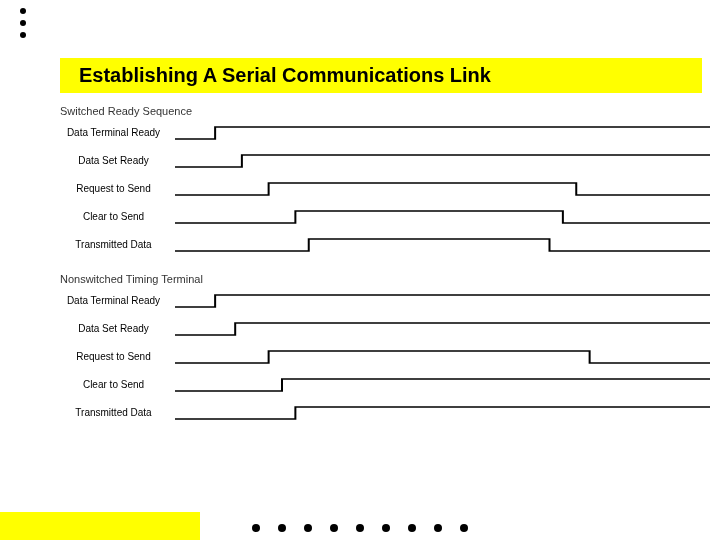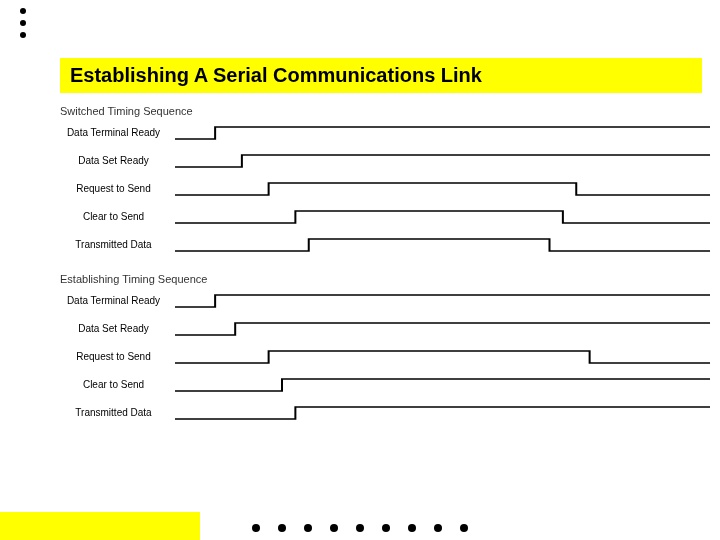--- a/index.html
+++ b/index.html
@@ -35,21 +35,21 @@
       border-radius: 50%;
     }
 
     
     .title-bar {
       position: absolute;
       top: 58px;
       left: 60px;
       right: 18px;
       background: #ffff00;
-      padding: 6px 10px;
+      padding: 6px 19px;
     }
     .title-text {
       font-size: 20px;
       font-weight: bold;
       color: #000;
     }
 
     
     .diagram-area {
       position: absolute;
@@ -134,21 +134,21 @@
     <div class="bullet-item"></div>
   </div>
 
   <div class="title-bar">
     <span class="title-text">Establishing A Serial Communications Link</span>
   </div>
 
   <div class="diagram-area">
 
     <div class="section-group">
-      <div class="section-title">Switched Timing Sequence</div>
+      <div class="section-title">Switched Ready Sequence</div>
 
       <div class="signal-row">
         <div class="signal-label">Data Terminal Ready</div>
         <div class="signal-wave">
           <svg viewBox="0 0 400 22" preserveAspectRatio="none">
 
             <polyline points="0,18 30,18 30,6 400,6" fill="none" stroke="#000" stroke-width="1.5"></polyline>
           </svg>
         </div>
       </div>
@@ -186,21 +186,21 @@
           <svg viewBox="0 0 400 22" preserveAspectRatio="none">
             <polyline points="0,18 100,18 100,6 280,6 280,18 400,18" fill="none" stroke="#000" stroke-width="1.5"></polyline>
           </svg>
         </div>
       </div>
     </div>
 
     <div style="height: 10px;"></div>
 
     <div class="section-group">
-      <div class="section-title">Establishing Timing Sequence</div>
+      <div class="section-title">Nonswitched Timing Terminal</div>
 
       <div class="signal-row">
         <div class="signal-label">Data Terminal Ready</div>
         <div class="signal-wave">
           <svg viewBox="0 0 400 22" preserveAspectRatio="none">
             <polyline points="0,18 30,18 30,6 400,6" fill="none" stroke="#000" stroke-width="1.5"></polyline>
           </svg>
         </div>
       </div>
 

